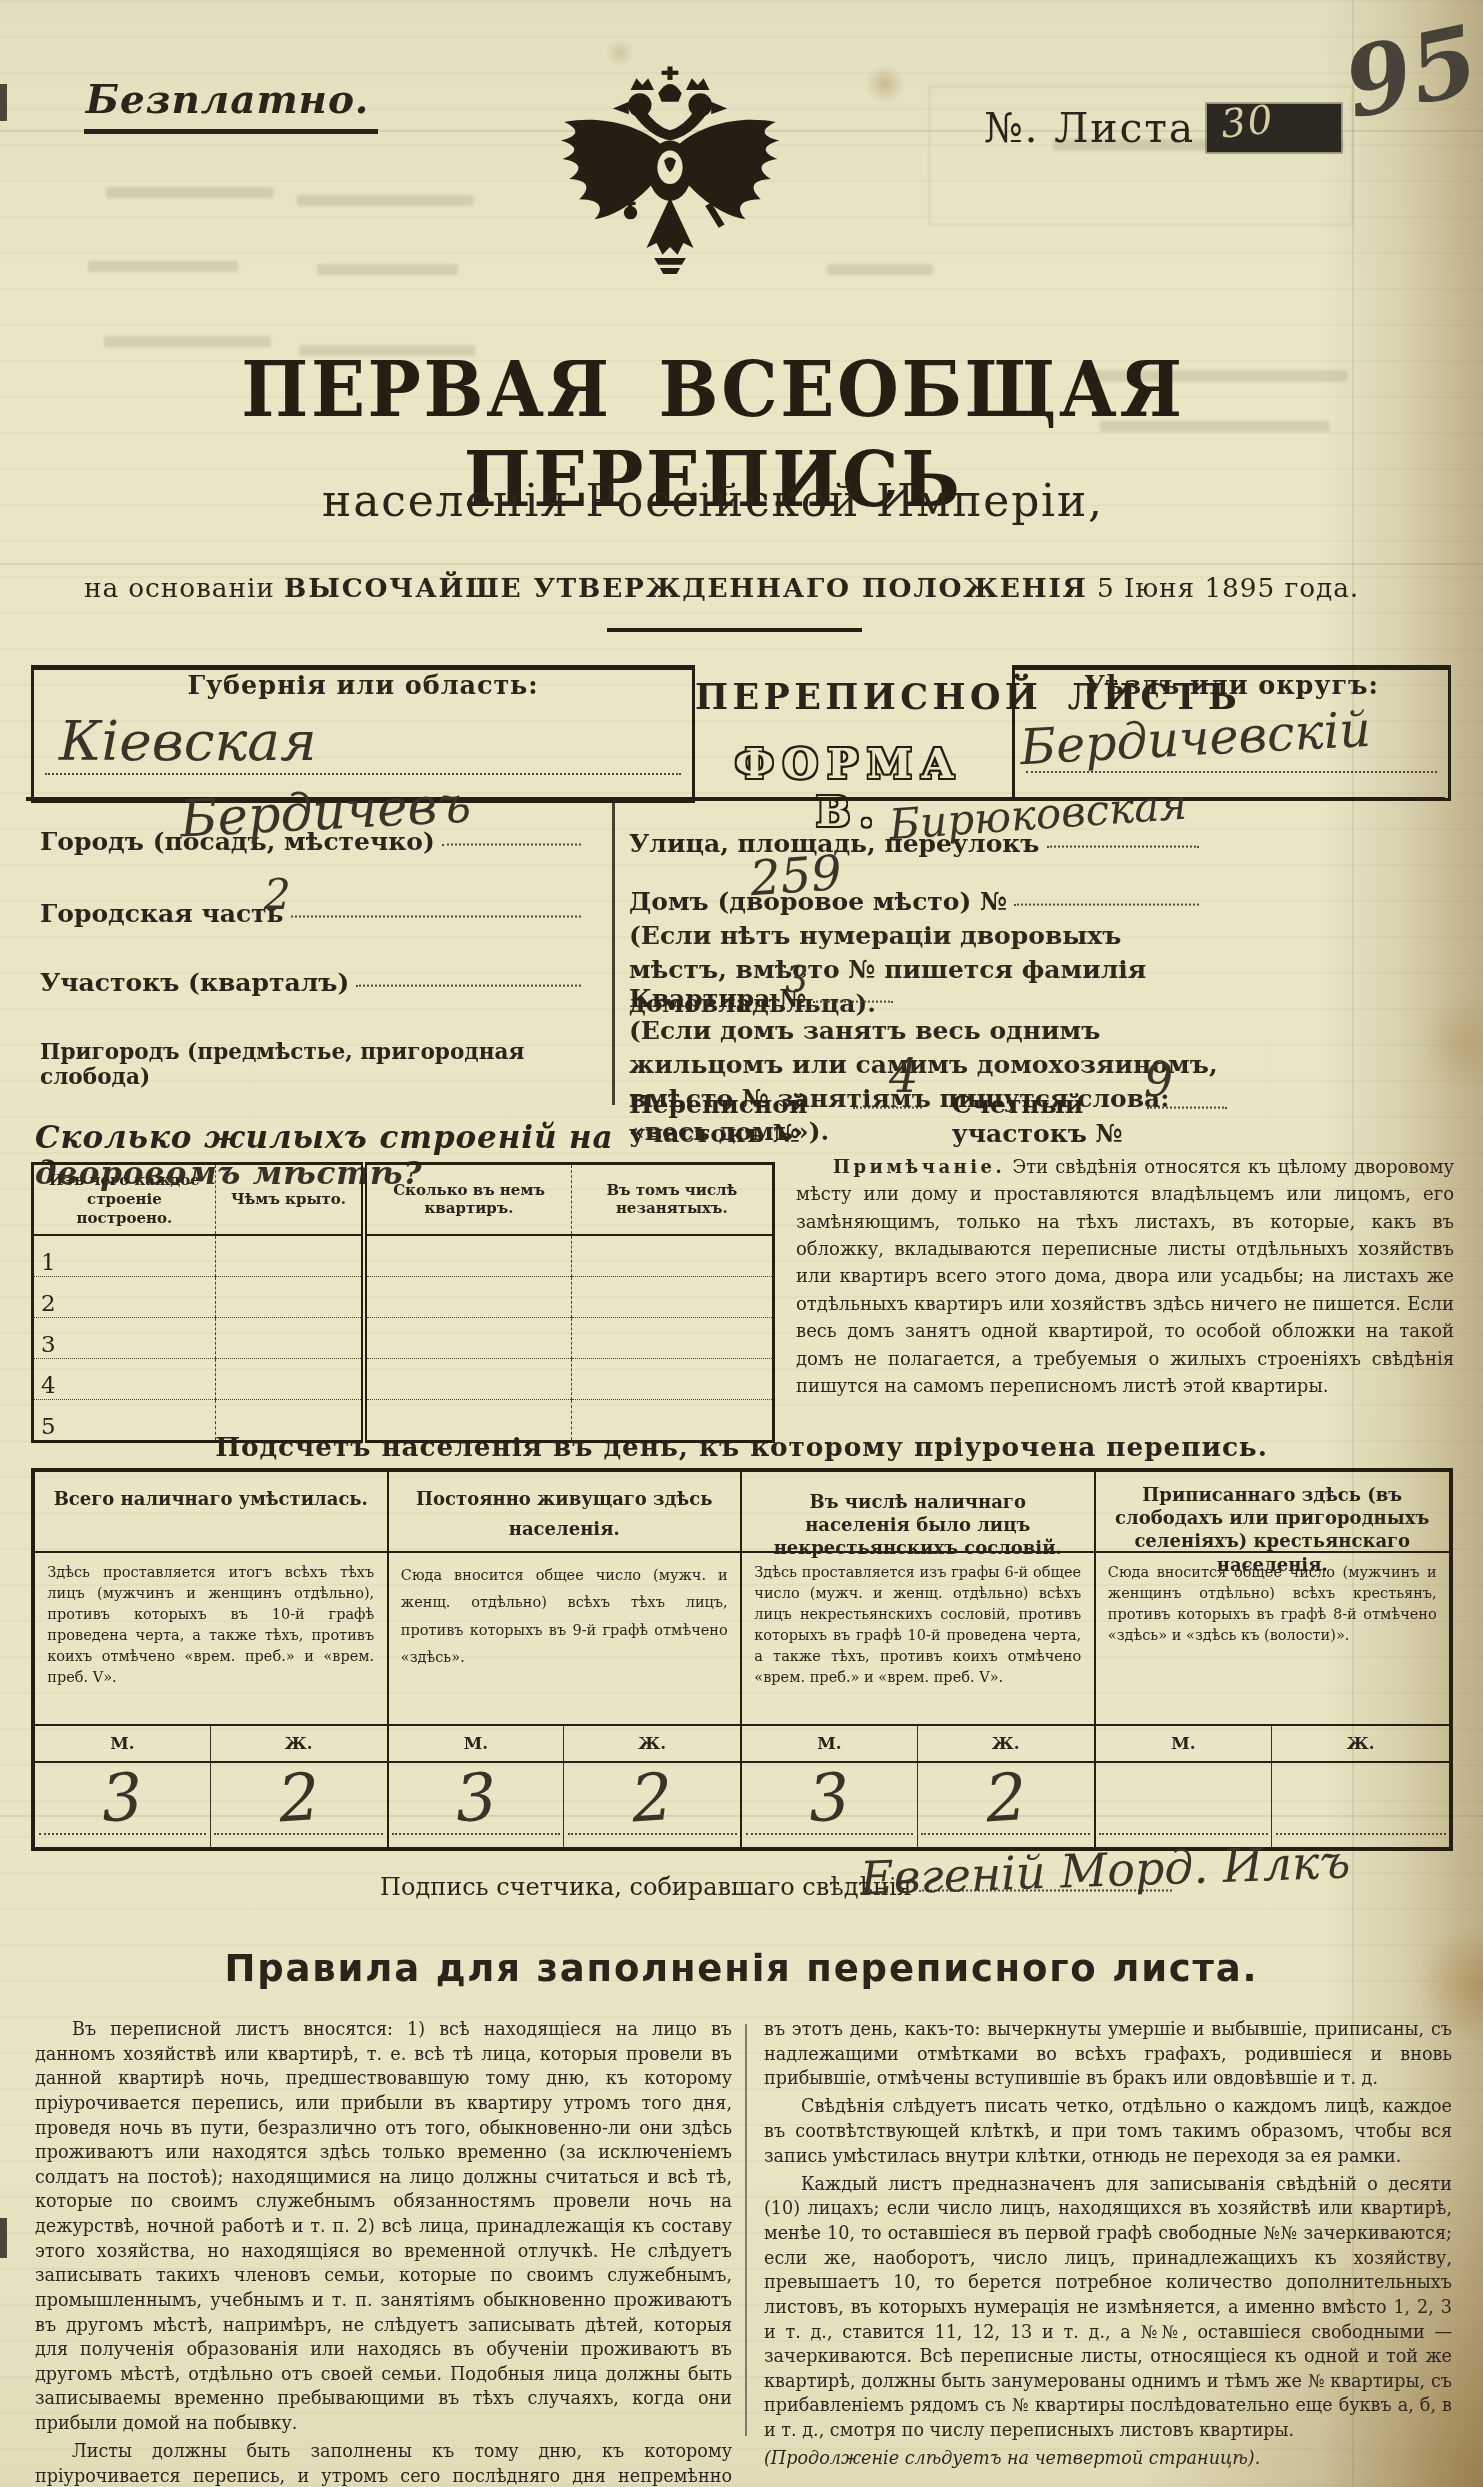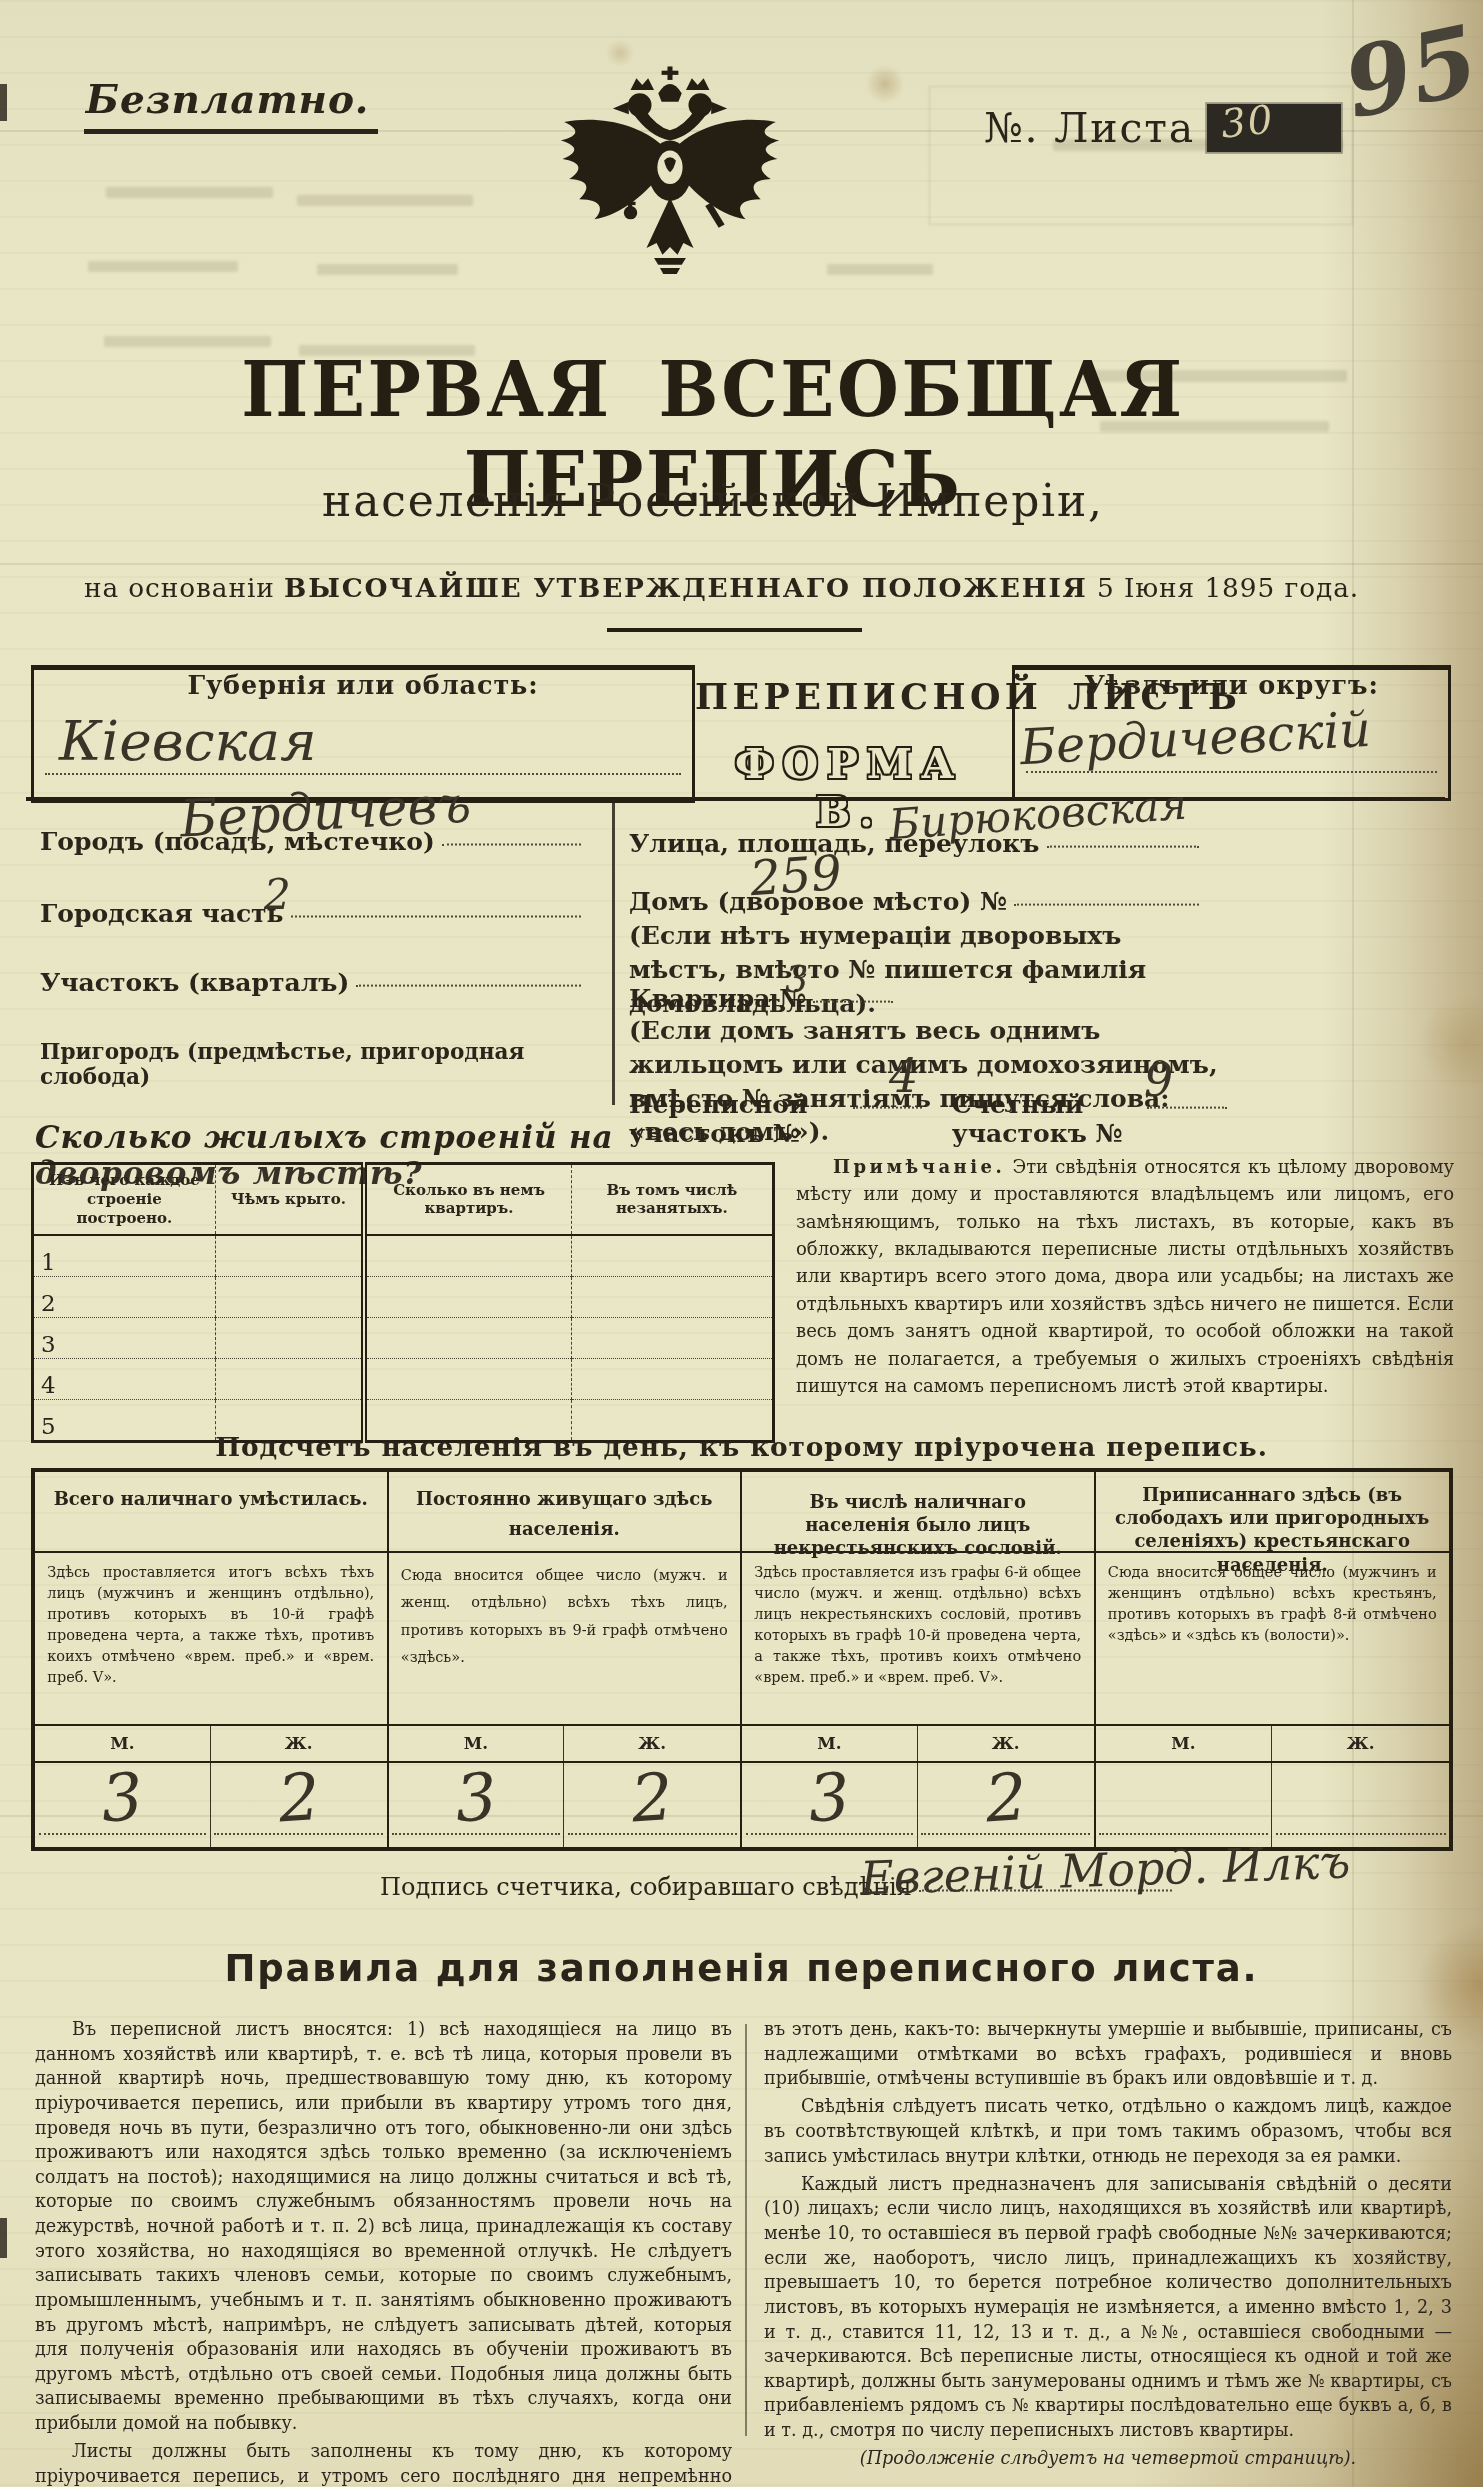--- a/index.html
+++ b/index.html
@@ -106,21 +106,21 @@
   .sig .lead{flex:1; border-bottom:2.6px dotted #50483a; margin-left:7px; transform:translateY(-3.5px);}
   .sig .hw{position:absolute; left:480px; top:-30px; font-size:46px; transform:rotate(-2deg);}
 
   .rules-head{position:absolute; top:1947px; left:31px; width:1421px; text-align:center;
      font-family:"DejaVu Sans",sans-serif; font-size:37px; font-weight:bold; letter-spacing:1.8px;}
   .rcol{position:absolute; top:2017px; font-size:17.6px; line-height:1.4; text-align:justify; color:#2d2620;}
   .rcol p{margin:0 0 3.5px 0; text-indent:37px;}
   .rcol-left{left:35px; width:697px;}
   .rcol-right{left:764px; width:688px;}
   .rules-vrule{position:absolute; left:745px; top:2024px; height:412px; width:1.8px; background:rgba(50,44,32,.55);}
-  .rfoot{font-style:italic; text-align:center; text-indent:0 !important; margin-top:3.5px !important;}
+  .rfoot{font-style:italic; text-align:left; text-indent:0 !important; margin-top:3.5px !important;}
 </style>
 </head>
 <body>
 
 <div class="page">
 
   <div class="crease" style="top:130px"></div>
   <div class="crease" style="top:563px"></div>
   <div class="crease" style="top:1815px"></div>
   <div class="vcrease" style="left:1352px; height:2487px"></div>

